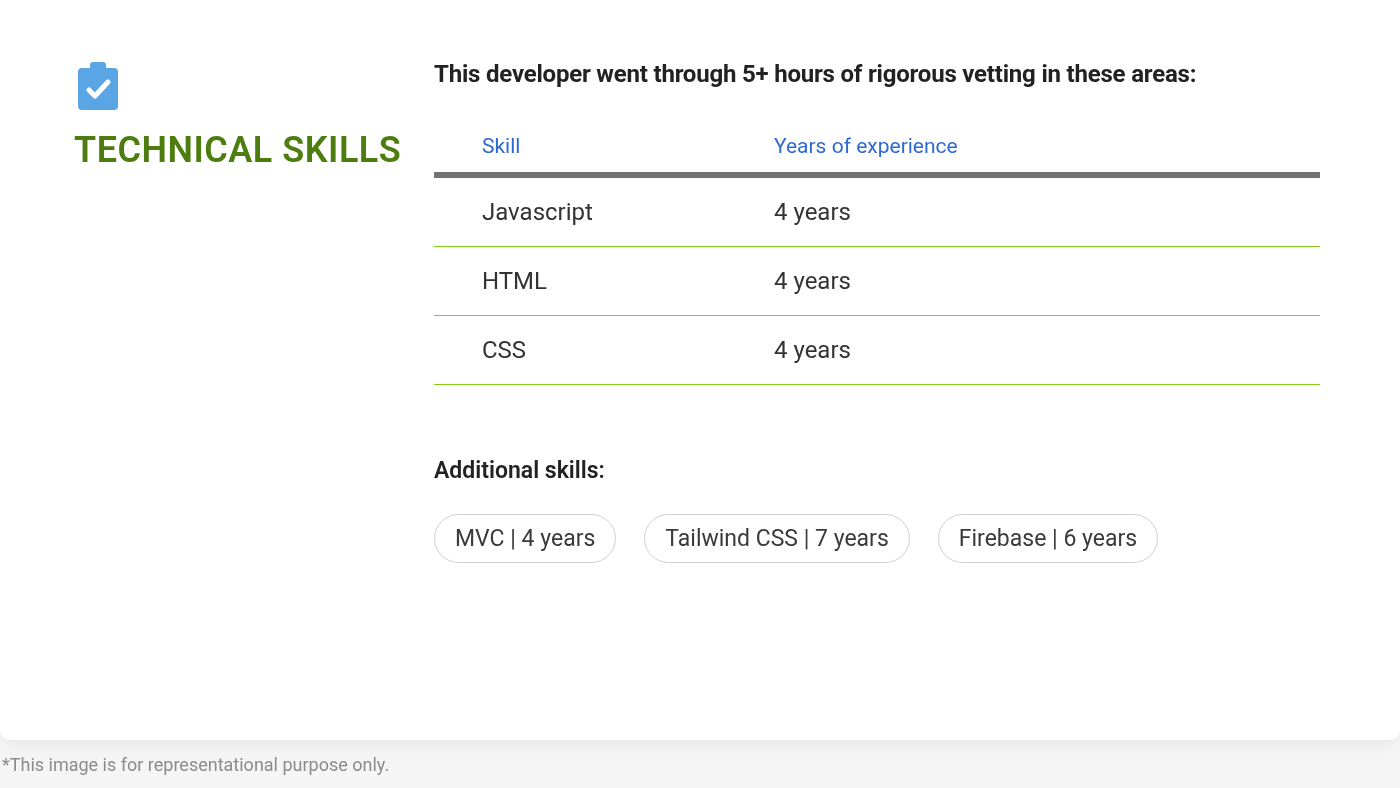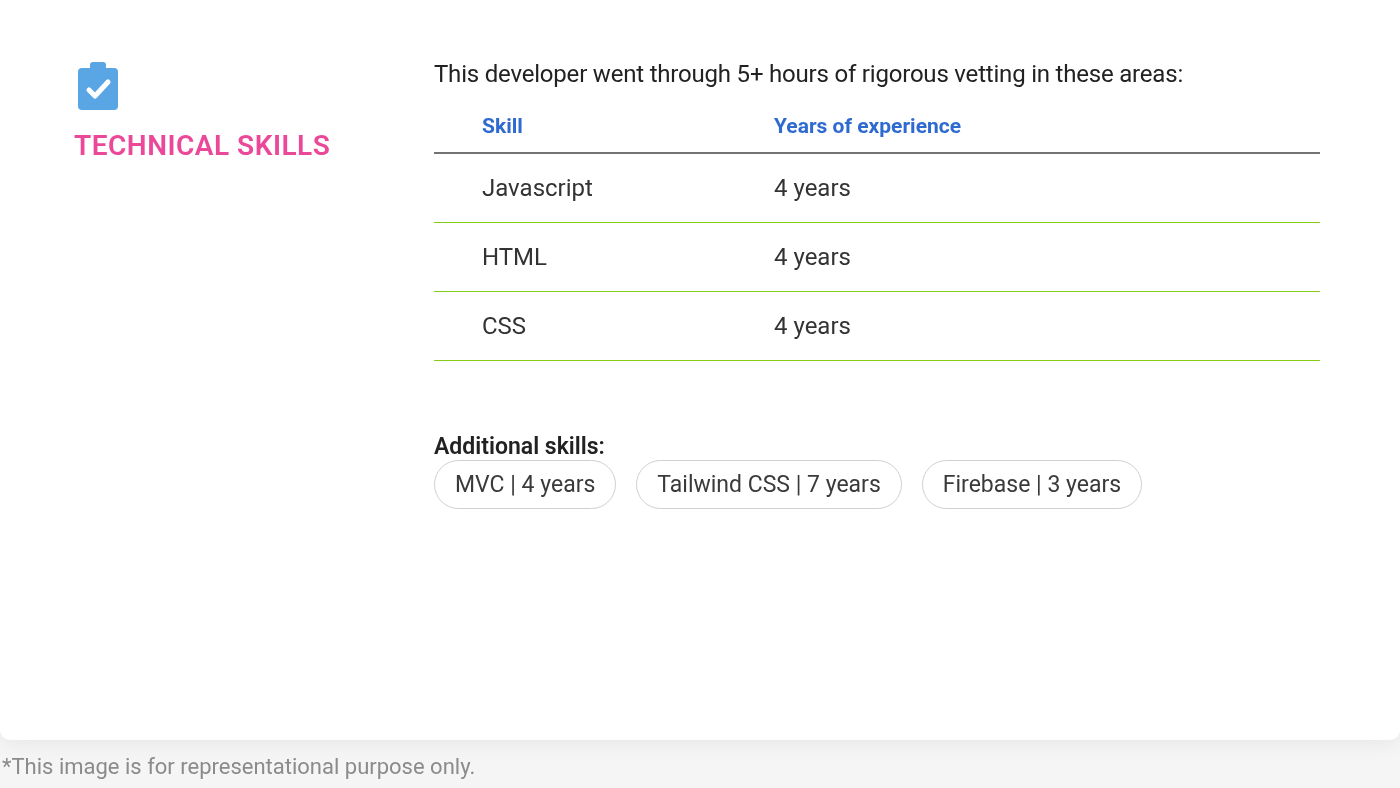--- a/index.html
+++ b/index.html
@@ -16,83 +16,84 @@
     .sidebar {
       width: 360px;
       flex-shrink: 0;
     }
     .icon-wrap {
       width: 48px; height: 52px;
       margin-bottom: 18px;
       color: #4d9de0;
     }
     .section-title {
-      font-size: 28px;
+      font-size: 36px;
       line-height: 1.15;
       letter-spacing: 0.5px;
       font-weight: 600;
-      color: #ec4899;
+      color: #4d7c0f;
       text-transform: uppercase;
     }
     .main {
       flex: 1;
     }
     .intro {
       font-size: 24px;
-      font-weight: 400;
+      font-weight: 700;
       color: #222;
       letter-spacing: -0.2px;
-      margin-bottom: 26px;
+      margin-bottom: 46px;
     }
     table.skills {
       width: 100%;
       border-collapse: collapse;
       font-size: 24px;
     }
     table.skills th {
       text-align: left;
-      font-weight: 700;
+      font-weight: 400;
       color: #2f6ad0;
       font-size: 21px;
       padding: 0 0 14px 48px;
       vertical-align: bottom;
-      border-bottom: 2px solid #737373;
+      border-bottom: 6px solid #737373;
     }
     table.skills th.col-skill { width: 340px; }
     table.skills th.col-years { padding-left: 0; max-width: 120px; }
     table.skills td {
       padding: 20px 0 20px 48px;
       border-bottom: 1px solid #84cc16;
       color: #333;
       font-size: 24px;
     }
     table.skills td.col-years { padding-left: 0; }
     .additional-heading {
       font-size: 23px;
       font-weight: 600;
       color: #222;
       margin-top: 72px;
+      margin-bottom: 30px;
     }
     .pill-container {
       display: flex;
       flex-wrap: wrap;
-      gap: 16px 20px;
+      gap: 16px 28px;
     }
     .pill {
       border: 1px solid #d0d0d0;
       border-radius: 999px;
       padding: 10px 20px;
       font-size: 23px;
       color: #3a3a3a;
       background: #fff;
       white-space: nowrap;
     }
     .disclaimer {
       padding: 14px 2px 0 2px;
-      font-size: 22px;
+      font-size: 18px;
       color: #8b8b8b;
     }
   </style>
 </head>
 <body>
 
 <div class="card">
   <aside class="sidebar">
     <div class="icon-wrap">
       <svg viewBox="0 0 48 52" width="48" height="52">
@@ -128,18 +129,18 @@
           <td>CSS</td>
           <td class="col-years">4 years</td>
         </tr>
       </tbody>
     </table>
 
     <h3 class="additional-heading">Additional skills:</h3>
     <div class="pill-container">
       <span class="pill">MVC | 4 years</span>
       <span class="pill">Tailwind CSS | 7 years</span>
-      <span class="pill">Firebase | 3 years</span>
+      <span class="pill">Firebase | 6 years</span>
     </div>
   </main>
 </div>
 
 <div class="disclaimer">*This image is for representational purpose only.</div>
 
 </body></html>

